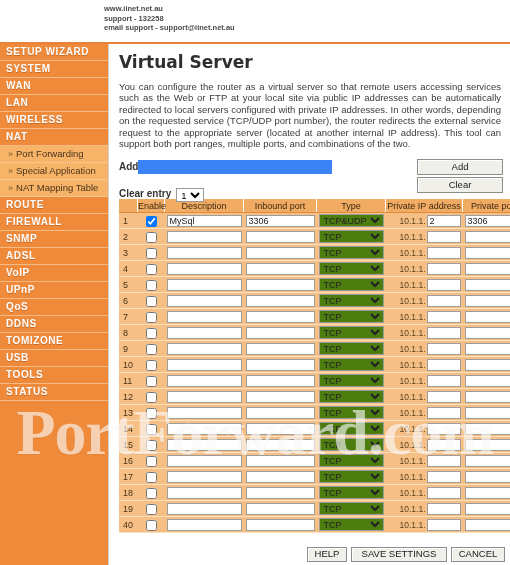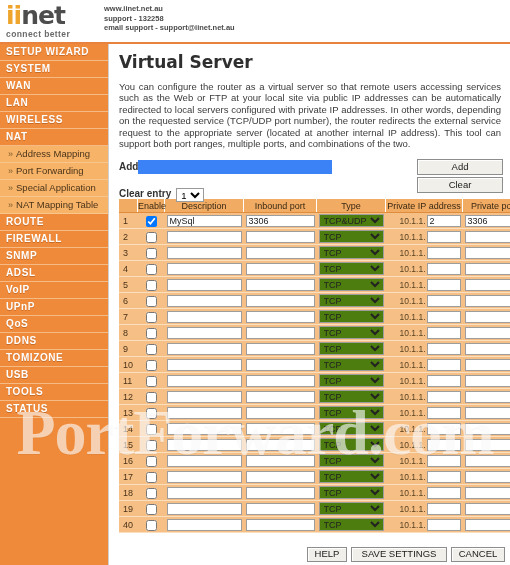--- a/index.html
+++ b/index.html
@@ -124,43 +124,36 @@
     margin-top:300px;white-space:nowrap;
     text-shadow:0 1px 0 rgba(0,0,0,.04);
   }
 </style>
 </head>
 <body>
 
 <div id="root">
 
   <div class="header">
-    <div class="logo">
-      <div class="logo-word">
-        <span class="logo-i1">ii</span><span class="logo-net">net</span>
-      </div>
-      <div class="logo-tag">connect better</div>
-    </div>
     <div class="hdr-lines">
       <div>www.iinet.net.au</div>
       <div>support - 132258</div>
       <div>email support - support@iinet.net.au</div>
     </div>
   </div>
 
   <div class="body-wrap">
 
     <div class="sidebar" id="sidebar">
         <div class="nav-item"><span>SETUP WIZARD</span></div>
         <div class="nav-item"><span>SYSTEM</span></div>
         <div class="nav-item"><span>WAN</span></div>
         <div class="nav-item"><span>LAN</span></div>
         <div class="nav-item"><span>WIRELESS</span></div>
         <div class="nav-item"><span>NAT</span></div>
-        <div class="nav-sub"><span class="chev">»</span><span>Address Mapping</span></div>
         <div class="nav-sub"><span class="chev">»</span><span>Port Forwarding</span></div>
         <div class="nav-sub"><span class="chev">»</span><span>Special Application</span></div>
         <div class="nav-sub"><span class="chev">»</span><span>NAT Mapping Table</span></div>
         <div class="nav-item"><span>ROUTE</span></div>
         <div class="nav-item"><span>FIREWALL</span></div>
         <div class="nav-item"><span>SNMP</span></div>
         <div class="nav-item"><span>ADSL</span></div>
         <div class="nav-item"><span>VoIP</span></div>
         <div class="nav-item"><span>UPnP</span></div>
         <div class="nav-item"><span>QoS</span></div>

